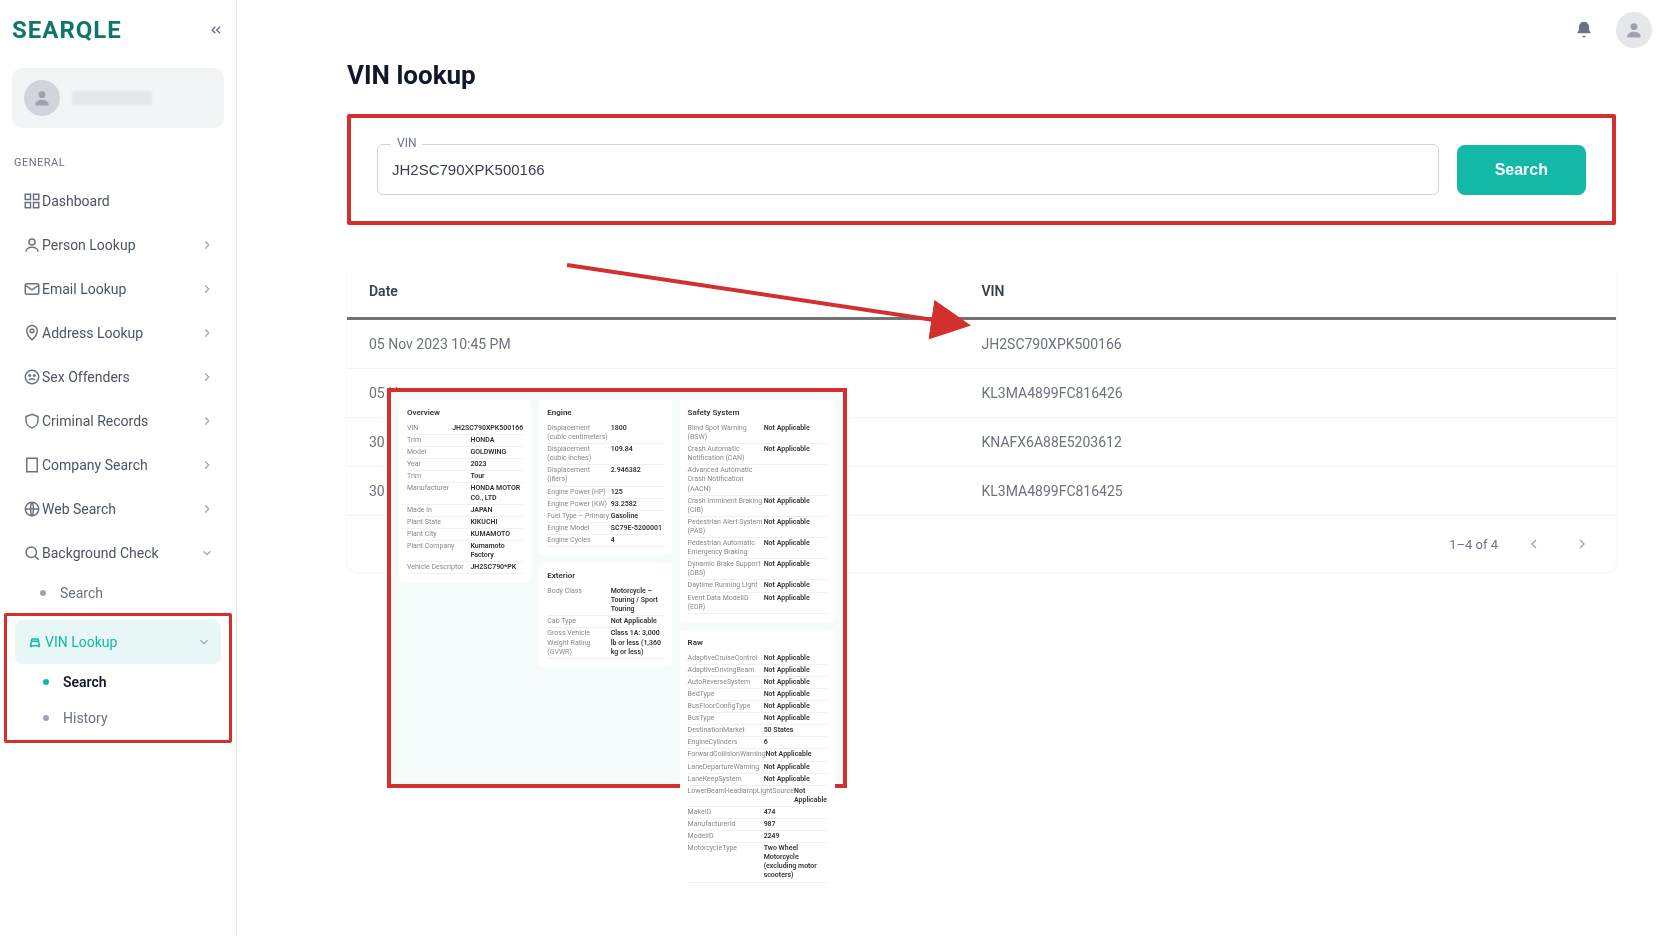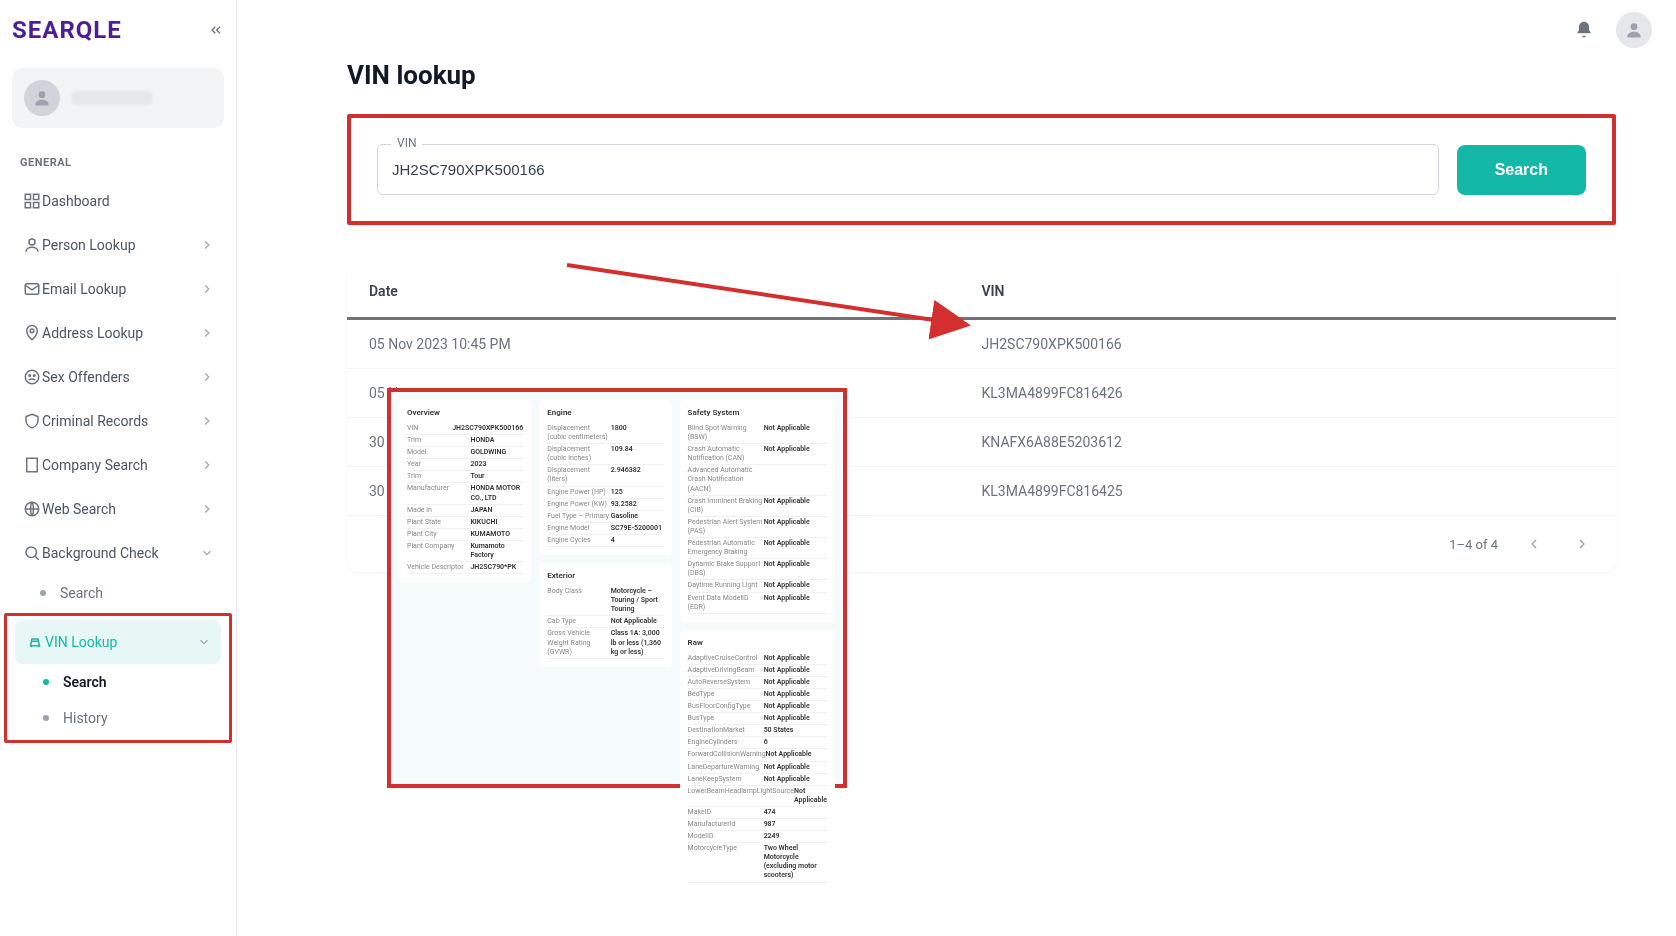--- a/index.html
+++ b/index.html
@@ -1,25 +1,25 @@
 <!DOCTYPE html>
 <html><head>
 <meta charset="utf-8">
 <style>
 * { box-sizing: border-box; margin: 0; padding: 0; }
 body { font-family: -apple-system, BlinkMacSystemFont, "Segoe UI", Roboto, sans-serif; font-size: 14px; color: #374151; background: #fff; }
 .app { display: flex; height: 100vh; }
 .sidebar { width: 237px; border-right: 1px solid #e5e7eb; padding: 12px; display: flex; flex-direction: column; }
 .sidebar-header { display: flex; align-items: center; justify-content: space-between; margin-bottom: 20px; padding: 4px 0; }
-.logo { font-size: 24px; font-weight: 700; color: #4c1d95; letter-spacing: 1px; }
+.logo { font-size: 24px; font-weight: 700; color: #0f766e; letter-spacing: 1px; }
 .collapse-btn { color: #6b7280; cursor: pointer; }
 .user-card { background: #f3f4f6; border-radius: 10px; padding: 12px; display: flex; align-items: center; gap: 12px; margin-bottom: 24px; }
 .avatar-circle { width: 36px; height: 36px; border-radius: 50%; background: #d1d5db; display: flex; align-items: center; justify-content: center; }
 .user-name-blur { width: 80px; height: 14px; background: #e5e7eb; border-radius: 3px; filter: blur(1px); }
-.section-label { font-size: 11px; font-weight: 700; color: #6b7280; letter-spacing: 0.5px; margin: 4px 8px 10px; }
+.section-label { font-size: 11px; font-weight: 400; color: #6b7280; letter-spacing: 0.5px; margin: 4px 2px 10px; }
 .nav-item { display: flex; align-items: center; padding: 12px 10px; border-radius: 8px; color: #4b5563; cursor: pointer; position: relative; }
 .nav-item .icon { width: 20px; height: 20px; display: flex; align-items: center; justify-content: center; color: #6b7280; }
 .nav-item .chevron { margin-left: auto; color: #9ca3af; }
 .nav-item.active { background: #e6f7f5; color: #14b8a6; }
 .nav-item.active .icon { color: #14b8a6; }
 .sub-items { padding-left: 18px; }
 .sub-item { display: flex; align-items: center; gap: 14px; padding: 10px 10px; color: #6b7280; cursor: pointer; border-radius: 6px; }
 .sub-item.active { color: #111827; font-weight: 600; }
 .sub-dot { width: 6px; height: 6px; border-radius: 50%; background: #9ca3af; }
 .sub-item.active .sub-dot { background: #14b8a6; }

